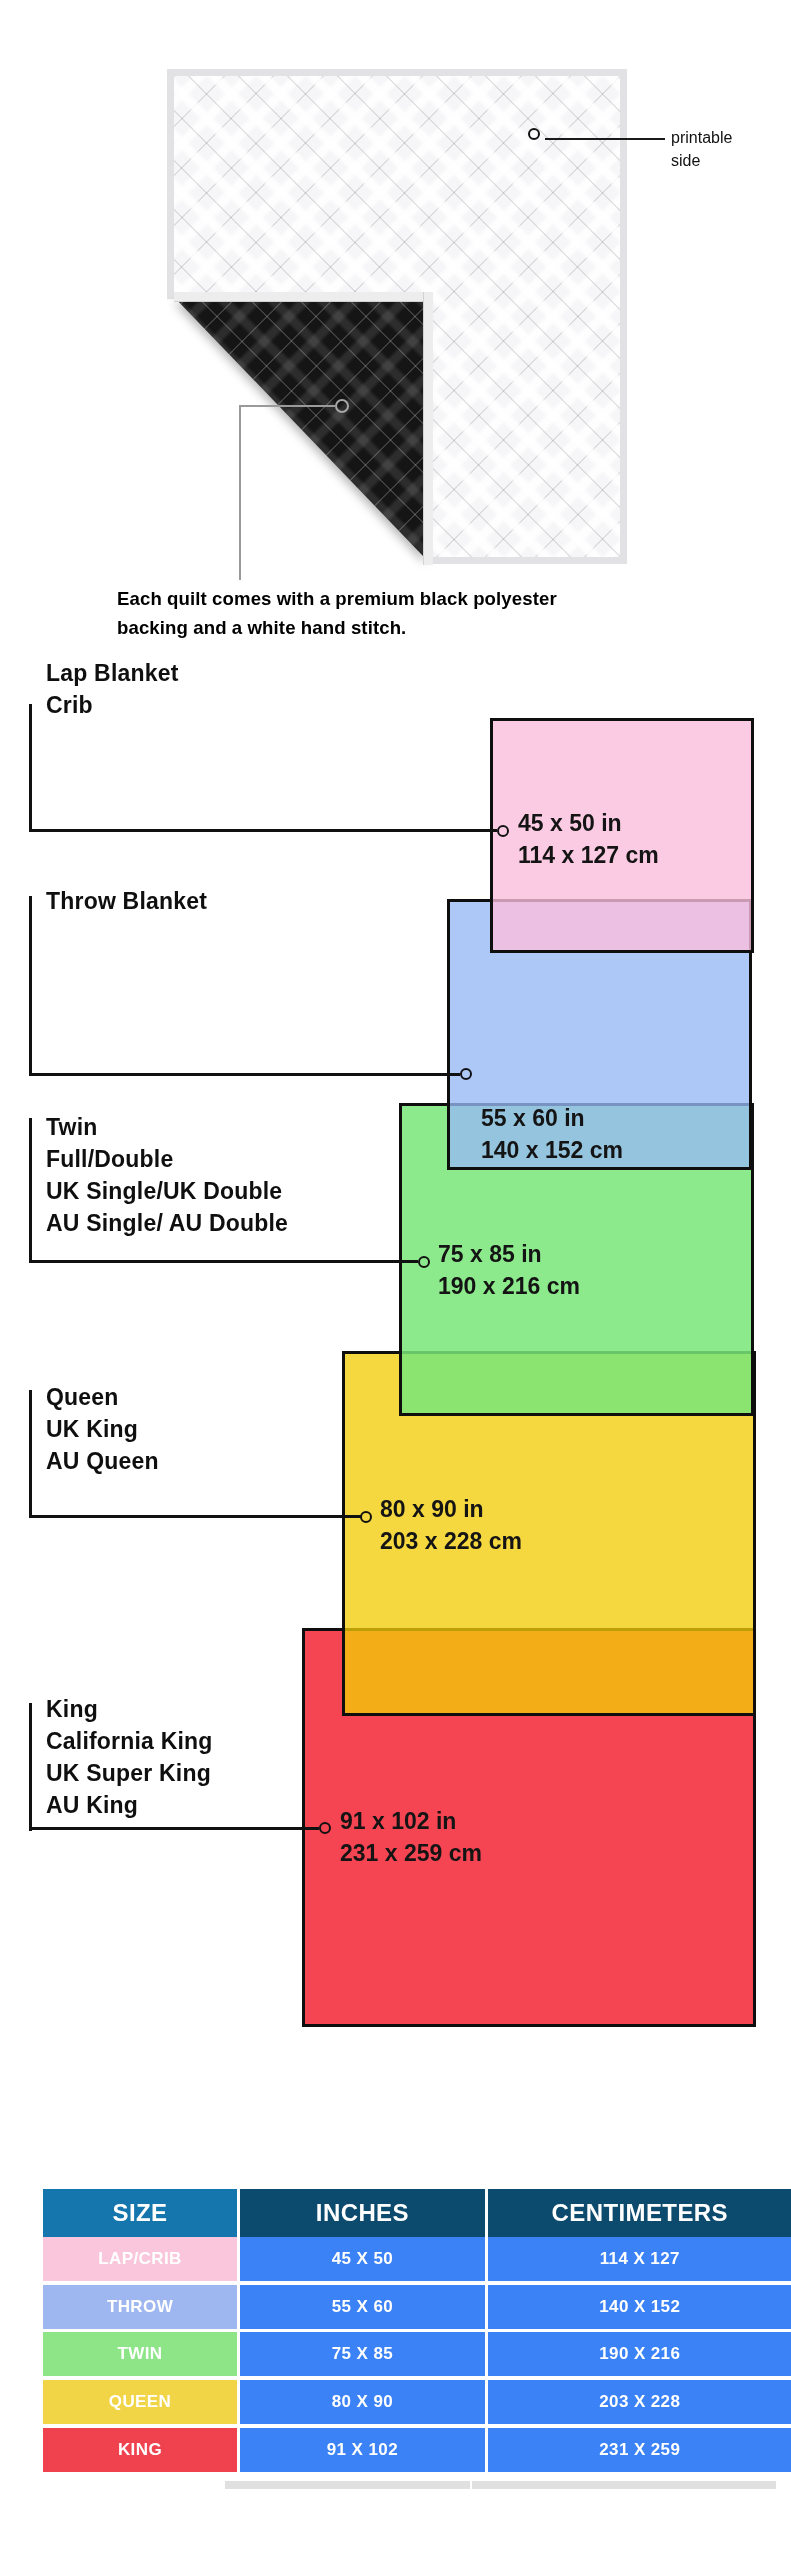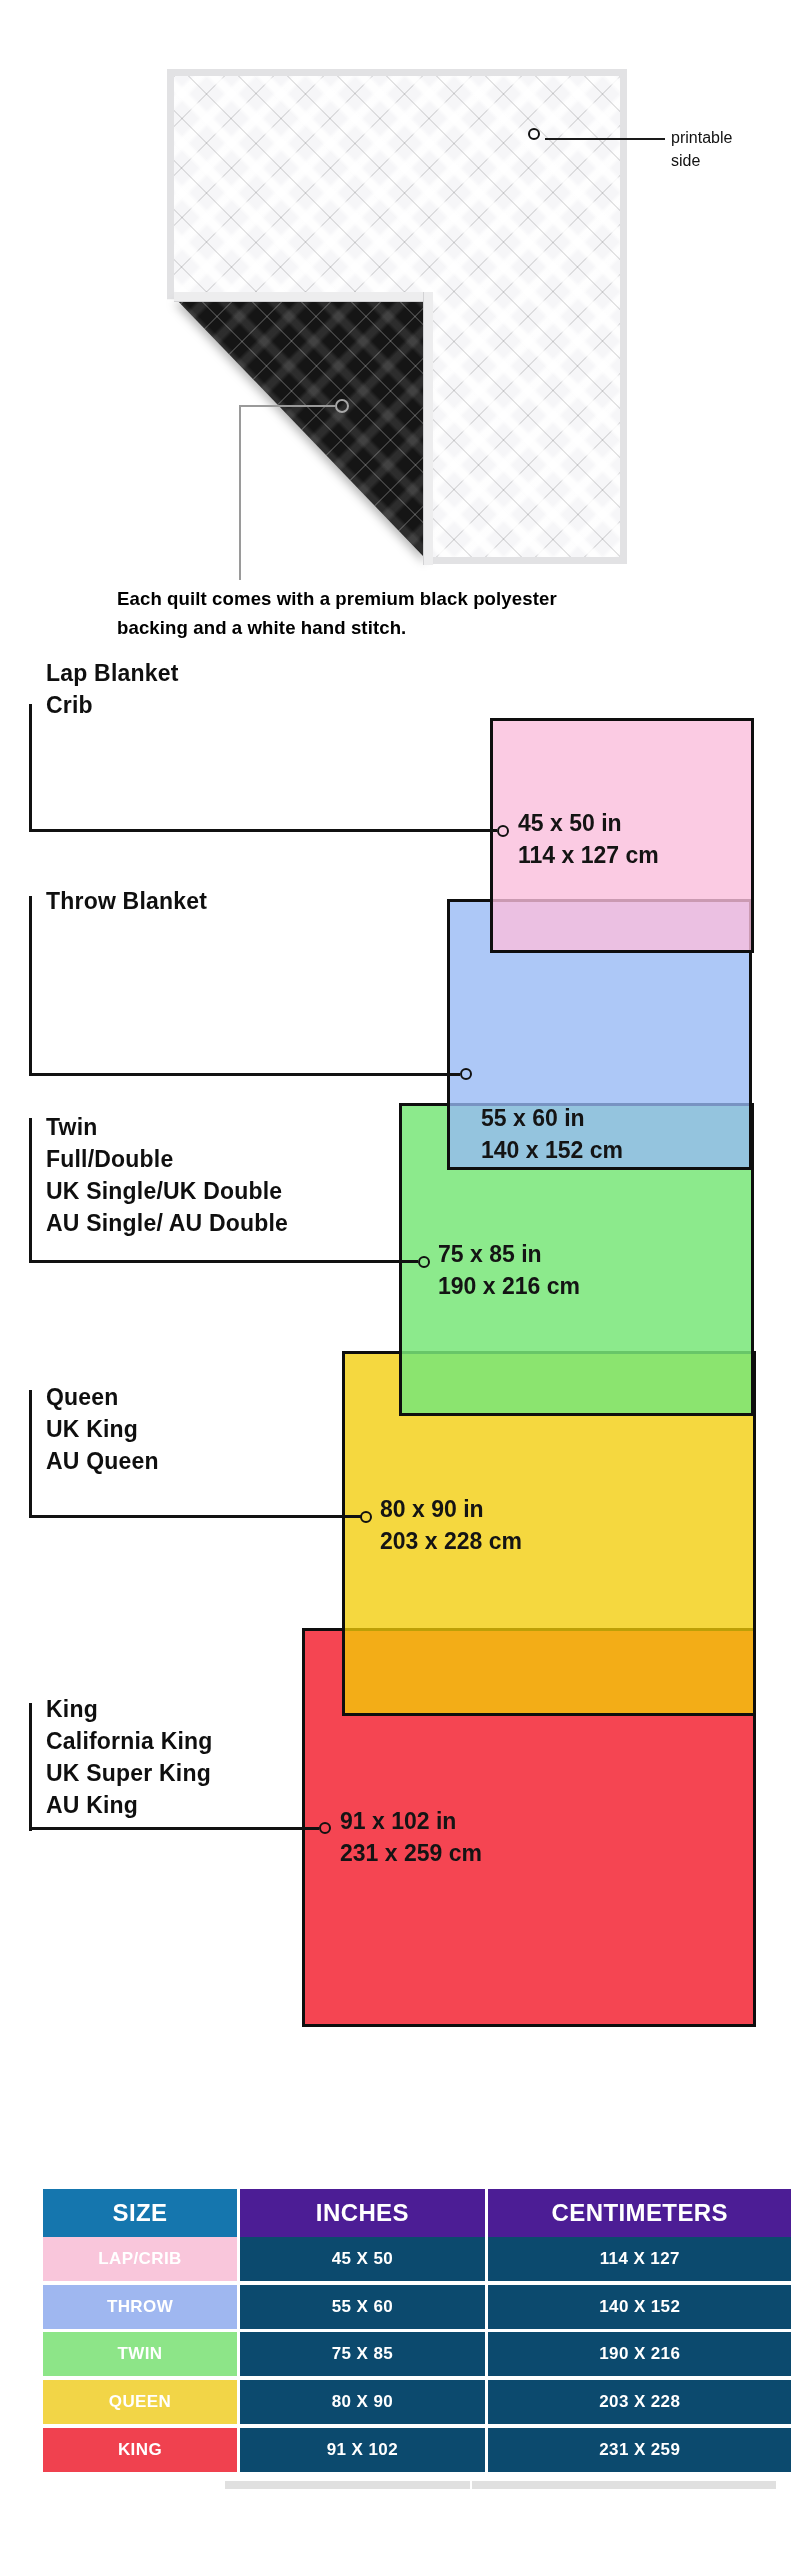--- a/index.html
+++ b/index.html
@@ -61,22 +61,22 @@
     z-index:7; white-space:nowrap; }
 
   
   .size-table { position:absolute; left:43px; top:2189px; width:648px;
     display:grid; grid-template-columns:194px 245px 304px; grid-auto-rows:44px;
     column-gap:2.9px; row-gap:3.8px; z-index:8; }
   .cell { display:flex; align-items:center; justify-content:center; color:#fff;
     font-weight:700; font-size:17px; letter-spacing:0.4px; }
   .cell.hdr { height:48px; font-size:24px; }
   .hdr-size { background:#1576ae; }
-  .hdr-gray { background:#4c1d95; }
-  .val { background:#0c4a6e; }
+  .hdr-gray { background:#0c4a6e; }
+  .val { background:#3b82f6; }
   .sz-lap   { background:#f9c6db; }
   .sz-throw { background:#9fb7f0; }
   .sz-twin  { background:#8de588; }
   .sz-queen { background:#f2d547; }
   .sz-king  { background:#f0414f; }
   .shadow-strip { position:absolute; height:7.6px; background:#e0e0e0; top:2481px; z-index:1; }
 </style>
 </head>
 <body>
 

